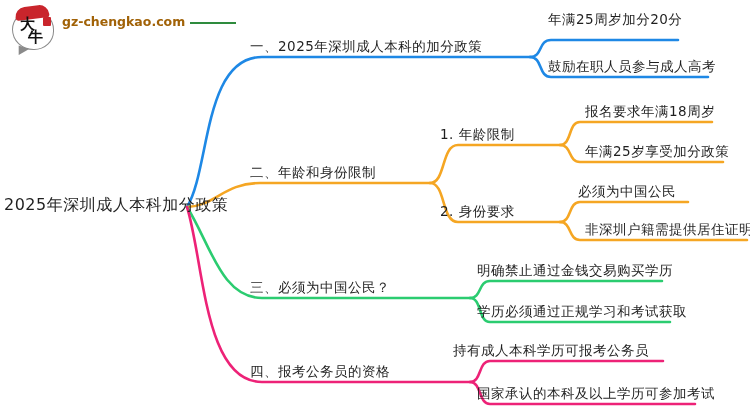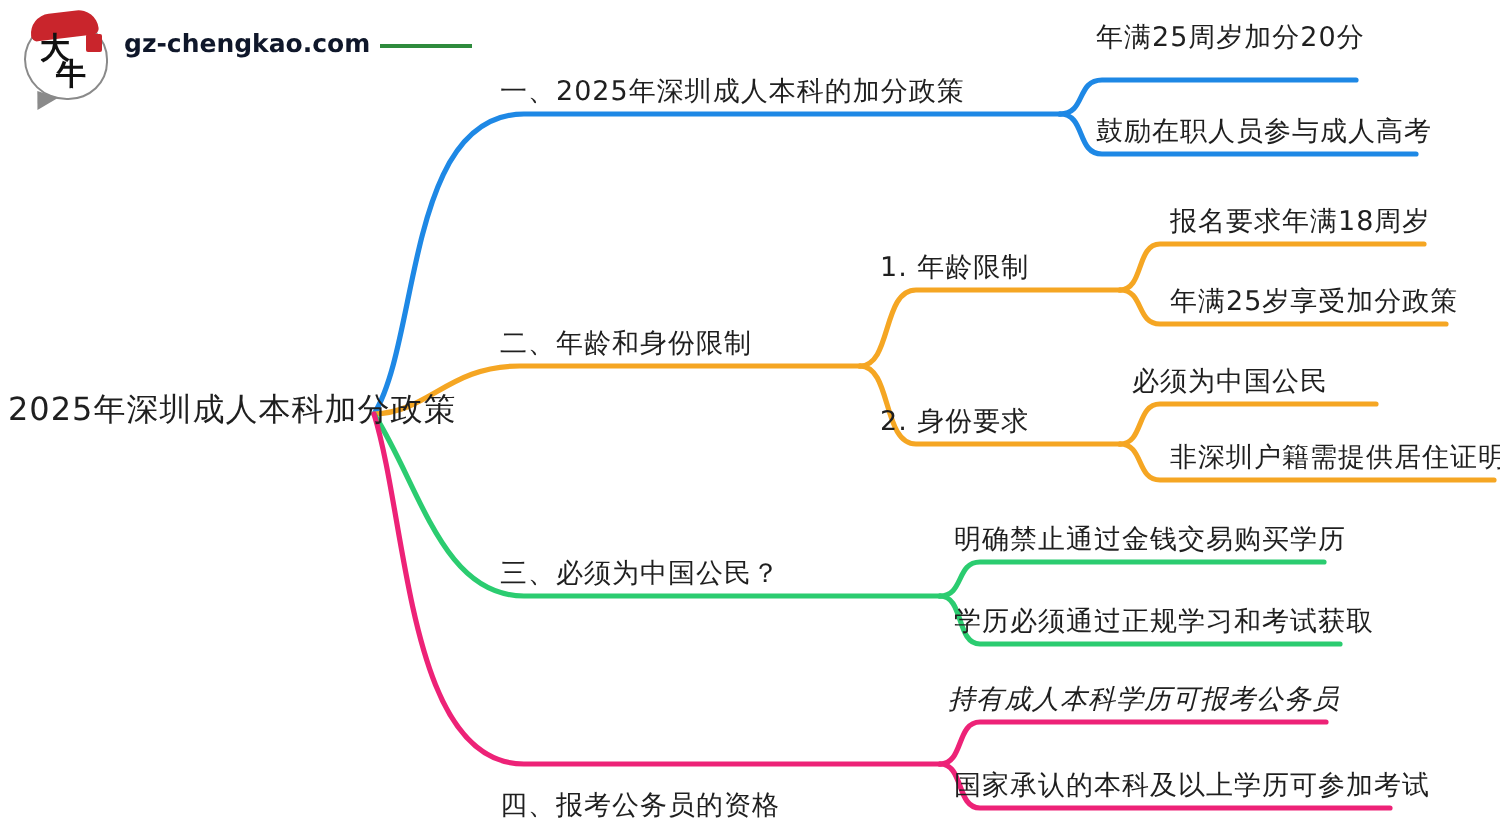--- a/index.html
+++ b/index.html
@@ -23,21 +23,21 @@
   .logo-cap{
     position:absolute;left:2px;top:-5px;width:34px;height:13px;
     background:#c9252c;border-radius:17px 17px 5px 5px;transform:rotate(-7deg);
   }
   .logo-char1{position:absolute;left:7px;top:6px;font-size:15px;font-weight:bold;color:#111;line-height:1;}
   .logo-char2{position:absolute;left:15px;top:19px;font-size:15px;font-weight:bold;color:#111;line-height:1;}
   .logo-seal{position:absolute;right:2px;top:6px;width:8px;height:9px;background:#c9252c;border-radius:1px;}
   .logo-text{display:flex;flex-direction:column;padding-top:4px;}
   .logo-title{font-size:18px;font-weight:bold;color:#2e8b3d;letter-spacing:1px;line-height:1.15;}
   .logo-domain-row{display:flex;align-items:center;gap:5px;margin-top:2px;}
-  .logo-domain{font-size:12.5px;font-weight:bold;color:#0f172a;line-height:1;}
+  .logo-domain{font-size:12.5px;font-weight:bold;color:#a16207;line-height:1;}
   .logo-rule{height:2px;background:#2e8b3d;flex:0 0 46px;margin-top:1px;}
   
   .map-svg{position:absolute;left:0;top:0;}
   .node{
     position:absolute;color:#1f1f1f;font-size:13.5px;line-height:16px;
     white-space:nowrap;letter-spacing:0.5px;
   }
   .node.center{}
   .root-node{font-size:16px;}
 </style>
@@ -91,27 +91,27 @@
   </div>
 </div>
 
 <div class="node root-node center" style="left:4px;top:197px;width:186px;">2025年深圳成人本科加分政策</div>
 
 <div class="node center" style="left:250px;top:38px;width:280px;">一、2025年深圳成人本科的加分政策</div>
 <div class="node center" style="left:250px;top:164px;width:180px;">二、年龄和身份限制</div>
 <div class="node center" style="left:440px;top:126px;width:120px;">1. 年龄限制</div>
 <div class="node center" style="left:440px;top:203px;width:120px;">2. 身份要求</div>
 <div class="node center" style="left:250px;top:279px;width:220px;">三、必须为中国公民？</div>
-<div class="node center" style="left:250px;top:363px;width:220px;margin-top:32px;">四、报考公务员的资格</div>
+<div class="node center" style="left:250px;top:363px;width:220px;">四、报考公务员的资格</div>
 
 <div class="node" style="left:548px;top:11px;">年满25周岁加分20分</div>
 <div class="node" style="left:548px;top:58px;">鼓励在职人员参与成人高考</div>
 
 <div class="node" style="left:585px;top:103px;">报名要求年满18周岁</div>
 <div class="node" style="left:585px;top:143px;">年满25岁享受加分政策</div>
-<div class="node" style="left:566px;top:183px;">必须为中国公民</div>
+<div class="node" style="left:578px;top:183px;">必须为中国公民</div>
 <div class="node" style="left:585px;top:221px;">非深圳户籍需提供居住证明</div>
 
 <div class="node" style="left:477px;top:262px;text-align:right;">明确禁止通过金钱交易购买学历</div>
 <div class="node" style="left:477px;top:303px;">学历必须通过正规学习和考试获取</div>
 
-<div class="node" style="left:474px;top:342px;font-style:italic;">持有成人本科学历可报考公务员</div>
+<div class="node" style="left:453px;top:342px;">持有成人本科学历可报考公务员</div>
 <div class="node" style="left:477px;top:385px;">国家承认的本科及以上学历可参加考试</div>
 
 </body></html>

